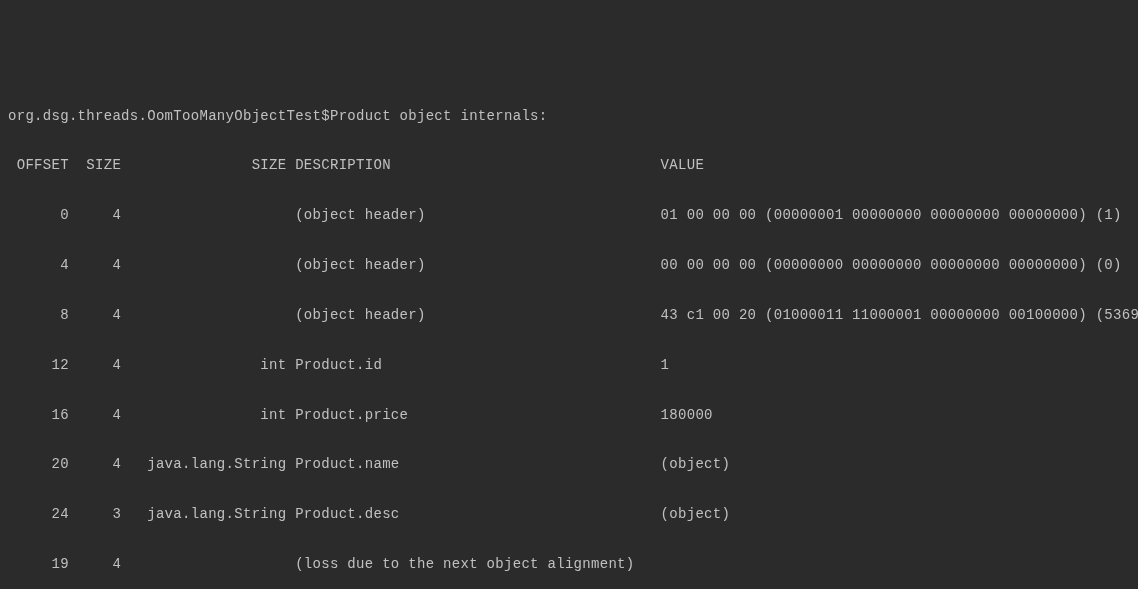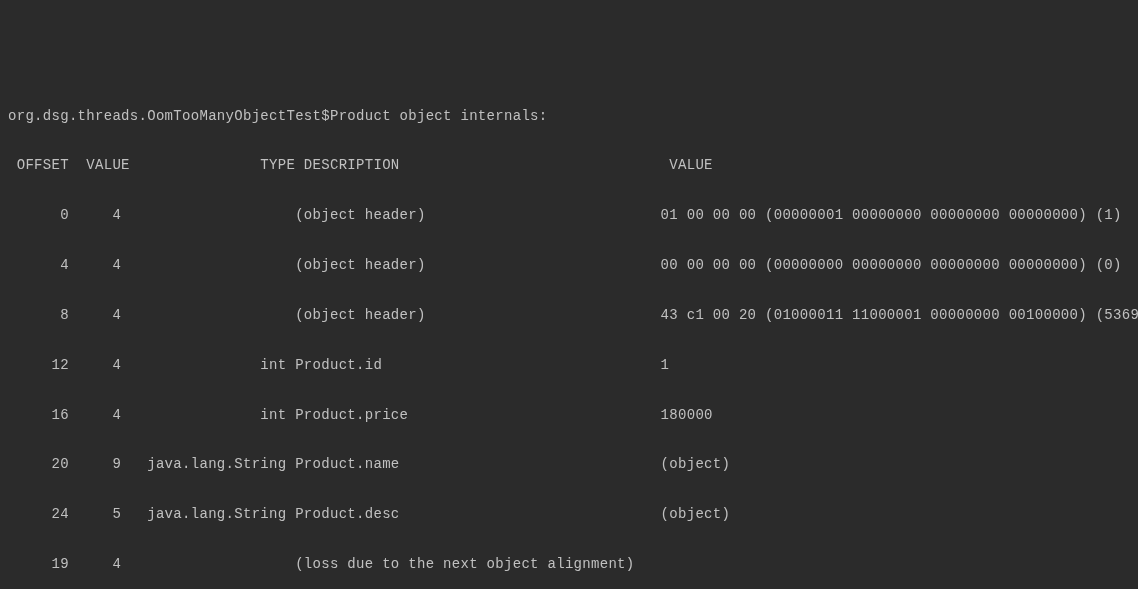--- a/index.html
+++ b/index.html
@@ -16,28 +16,28 @@
     .line {
       display: block;
     }
   </style>
 </head>
 <body>
 
 
 
 <span class="line">org.dsg.threads.OomTooManyObjectTest$Product object internals:</span>
-<span class="line"> OFFSET  VALUE               TYPE DESCRIPTION                               VALUE</span>
+<span class="line"> OFFSET  SIZE               SIZE DESCRIPTION                               VALUE</span>
 <span class="line">      0     4                    (object header)                           01 00 00 00 (00000001 00000000 00000000 00000000) (1)</span>
 <span class="line">      4     4                    (object header)                           00 00 00 00 (00000000 00000000 00000000 00000000) (0)</span>
 <span class="line">      8     4                    (object header)                           43 c1 00 20 (01000011 11000001 00000000 00100000) (536920387)</span>
 <span class="line">     12     4                int Product.id                                1</span>
 <span class="line">     16     4                int Product.price                             180000</span>
-<span class="line">     20     9   java.lang.String Product.name                              (object)</span>
-<span class="line">     24     5   java.lang.String Product.desc                              (object)</span>
+<span class="line">     20     4   java.lang.String Product.name                              (object)</span>
+<span class="line">     24     3   java.lang.String Product.desc                              (object)</span>
 <span class="line">     19     4                    (loss due to the next object alignment)</span>
 
 
 
 
 
 
 
 
 

